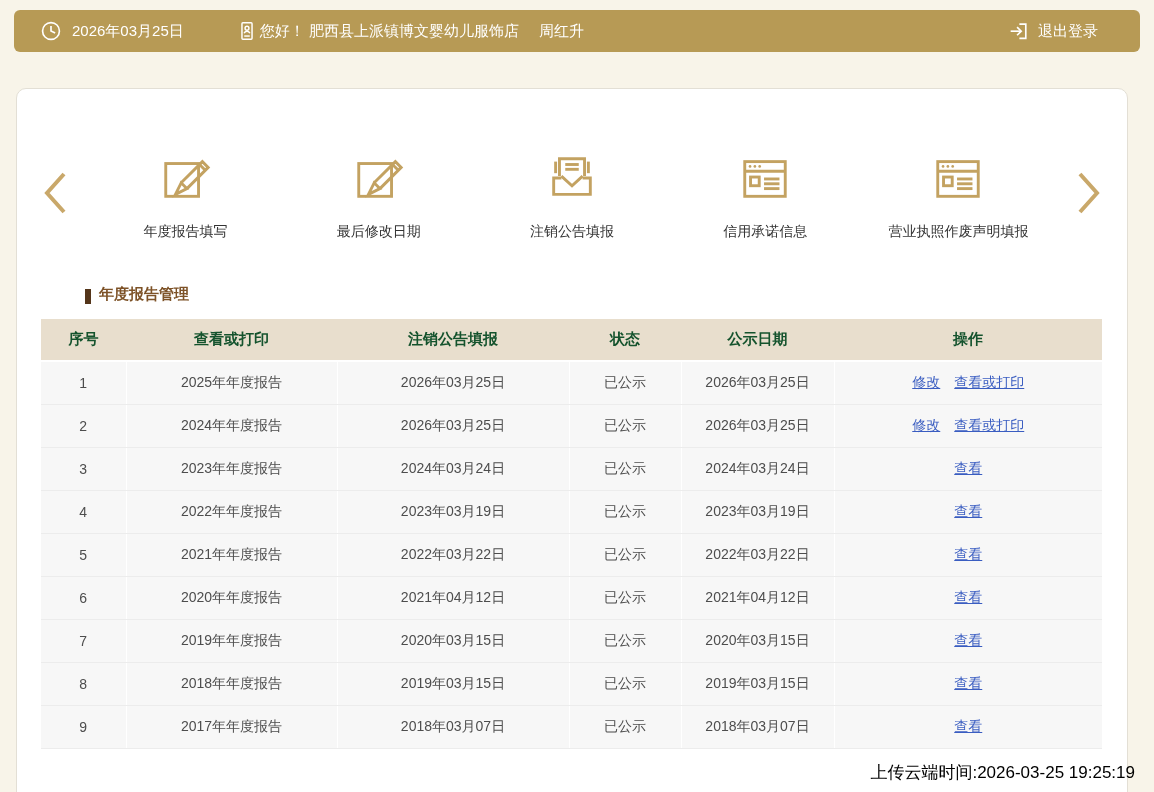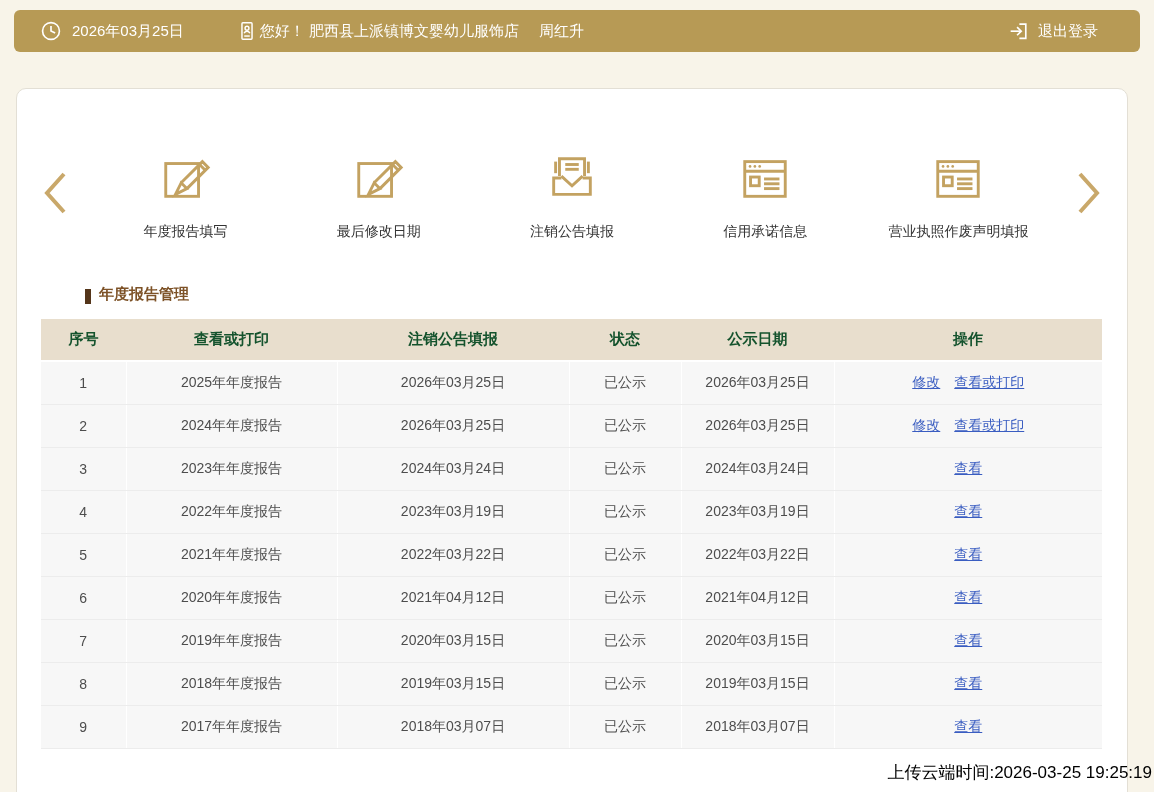--- a/index.html
+++ b/index.html
@@ -57,21 +57,21 @@
   }
   .report-table td {
     height:43px; background:#f7f7f7; color:#4d4d4d;
     font-size:14px; text-align:center;
     border-bottom:1px solid #ececec; border-right:1px solid #ffffff;
   }
   .report-table td:last-child { border-right:none; }
   a.op { color:#3a5dc1; text-decoration:underline; margin:4px 7px; white-space:nowrap; }
   
   .watermark {
-    position:absolute; right:2px; top:761px; z-index:50;
+    position:absolute; right:19px; top:761px; z-index:50;
     font-size:17px; color:#000; white-space:nowrap;
   }
 </style>
 </head>
 <body>
 
 <div class="topbar">
   <div class="topbar-left">
     <span class="tb-icon">
       <svg width="22" height="22" viewBox="0 0 24 24" fill="none" stroke="#ffffff" stroke-width="1.8">

